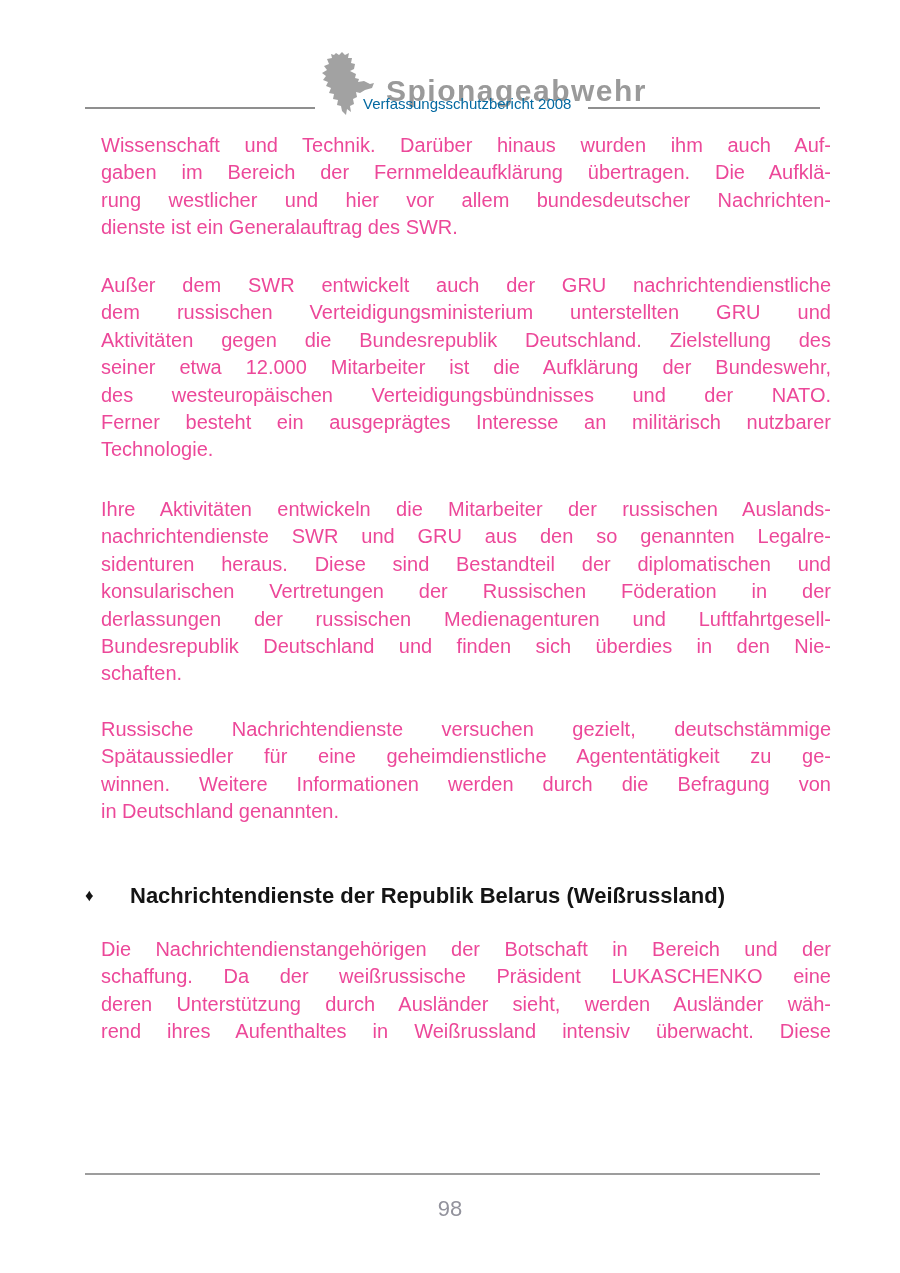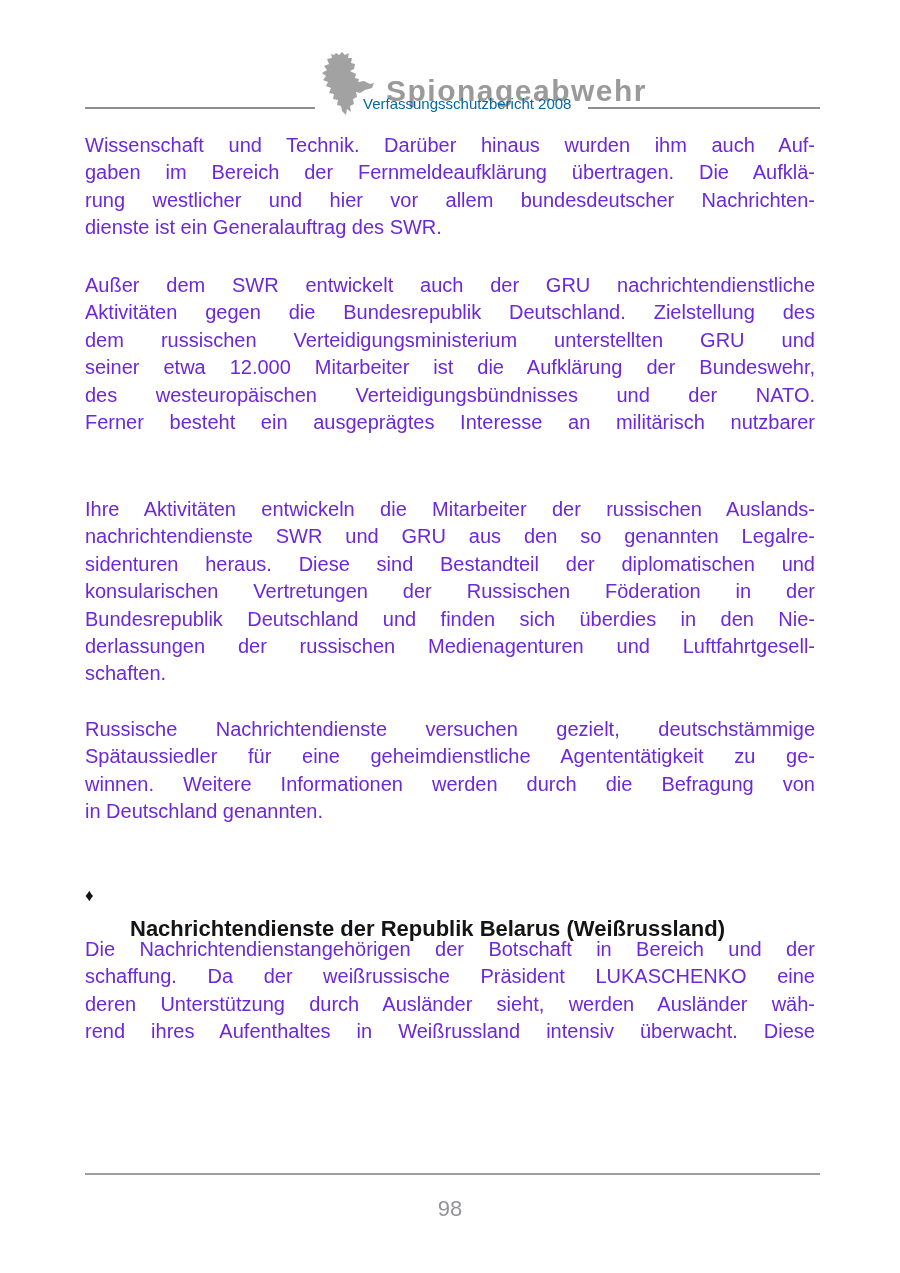--- a/index.html
+++ b/index.html
@@ -58,25 +58,25 @@
     left: 588px;
     top: 107px;
     width: 232px;
     height: 2px;
     background: #8f8f8f;
   }
 
   
   .para {
     position: absolute;
-    left: 85px;
+    left: 101px;
     width: 730px;
     font-size: 20px;
     line-height: 27.4px;
-    color: #6d28d9;
+    color: #ec4899;
   }
   .jline {               
     text-align: justify;
     text-align-last: justify;
     text-justify: inter-word;
     white-space: normal;
   }
   .lline {               
     text-align: left;
   }
@@ -101,21 +101,20 @@
   .h-bullet {
     width: 45px;
     flex: 0 0 45px;
     font-size: 17px;
     line-height: 27.4px;
     font-weight: normal;
   }
   .h-text {
     flex: 1;
     white-space: nowrap;
-    margin-top: 33px;
   }
 
   
   .ftr-rule {
     position: absolute;
     left: 85px;
     top: 1173px;
     width: 735px;
     height: 2px;
     background: #9d9d9d;
@@ -147,34 +146,35 @@
 
   <div class="para p0">
     <div class="jline">Wissenschaft und Technik. Darüber hinaus wurden ihm auch Auf-</div>
     <div class="jline">gaben im Bereich der Fernmeldeaufklärung übertragen. Die Aufklä-</div>
     <div class="jline">rung westlicher und hier vor allem bundesdeutscher Nachrichten-</div>
     <div class="lline">dienste ist ein Generalauftrag des SWR.</div>
   </div>
 
   <div class="para p1">
     <div class="jline">Außer dem SWR entwickelt auch der GRU nachrichtendienstliche</div>
+    <div class="jline">dem russischen Verteidigungsministerium unterstellten GRU und</div>
     <div class="jline">Aktivitäten gegen die Bundesrepublik Deutschland. Zielstellung des</div>
-    <div class="jline">dem russischen Verteidigungsministerium unterstellten GRU und</div>
     <div class="jline">seiner etwa 12.000 Mitarbeiter ist die Aufklärung der Bundeswehr,</div>
     <div class="jline">des westeuropäischen Verteidigungsbündnisses und der NATO.</div>
     <div class="jline">Ferner besteht ein ausgeprägtes Interesse an militärisch nutzbarer</div>
+    <div class="lline">Technologie.</div>
   </div>
 
   <div class="para p2">
     <div class="jline">Ihre Aktivitäten entwickeln die Mitarbeiter der russischen Auslands-</div>
     <div class="jline">nachrichtendienste SWR und GRU aus den so genannten Legalre-</div>
     <div class="jline">sidenturen heraus. Diese sind Bestandteil der diplomatischen und</div>
     <div class="jline">konsularischen Vertretungen der Russischen Föderation in der</div>
+    <div class="jline">derlassungen der russischen Medienagenturen und Luftfahrtgesell-</div>
     <div class="jline">Bundesrepublik Deutschland und finden sich überdies in den Nie-</div>
-    <div class="jline">derlassungen der russischen Medienagenturen und Luftfahrtgesell-</div>
     <div class="lline">schaften.</div>
   </div>
 
   <div class="para p3">
     <div class="jline">Russische Nachrichtendienste versuchen gezielt, deutschstämmige</div>
     <div class="jline">Spätaussiedler für eine geheimdienstliche Agententätigkeit zu ge-</div>
     <div class="jline">winnen. Weitere Informationen werden durch die Befragung von</div>
     <div class="lline">in Deutschland genannten.</div>
   </div>
 

